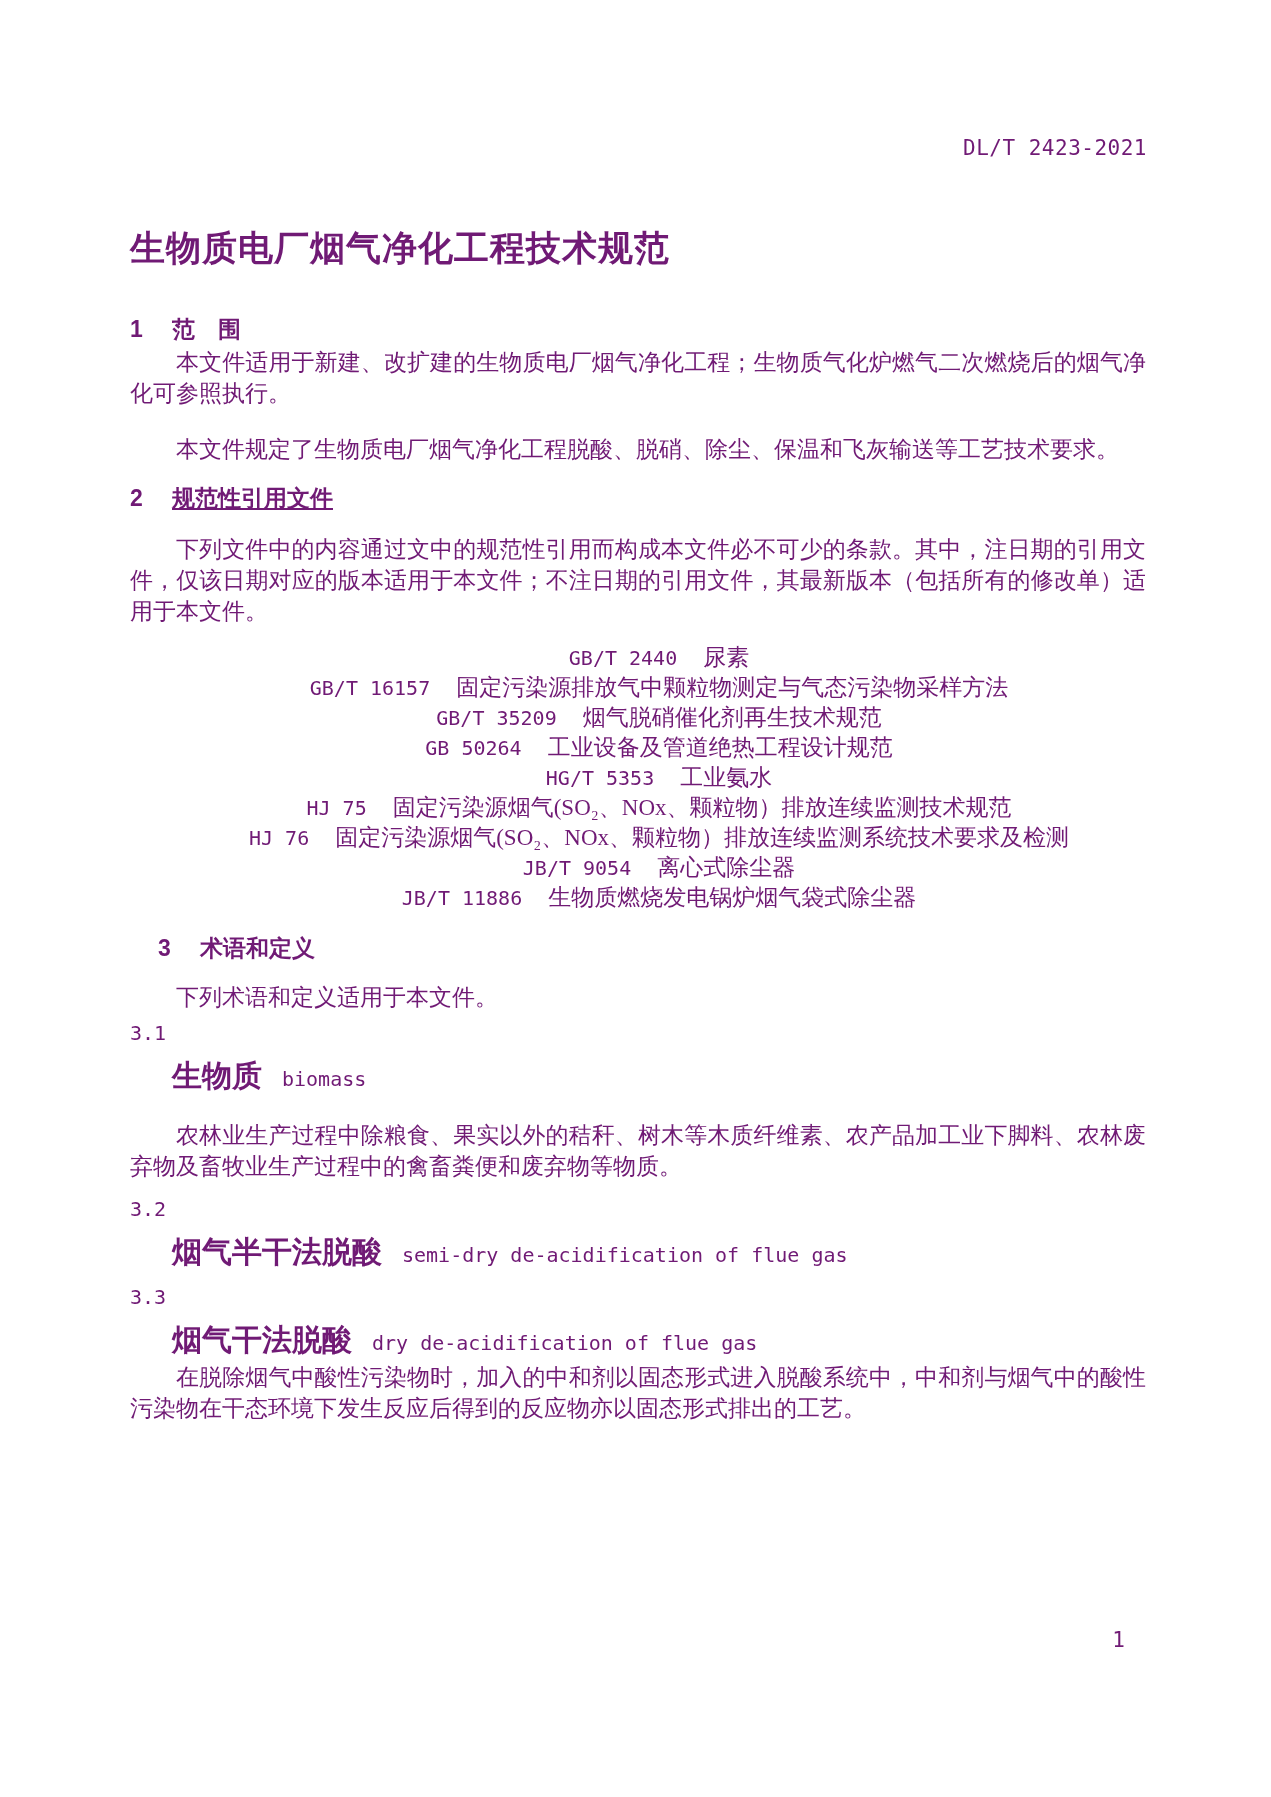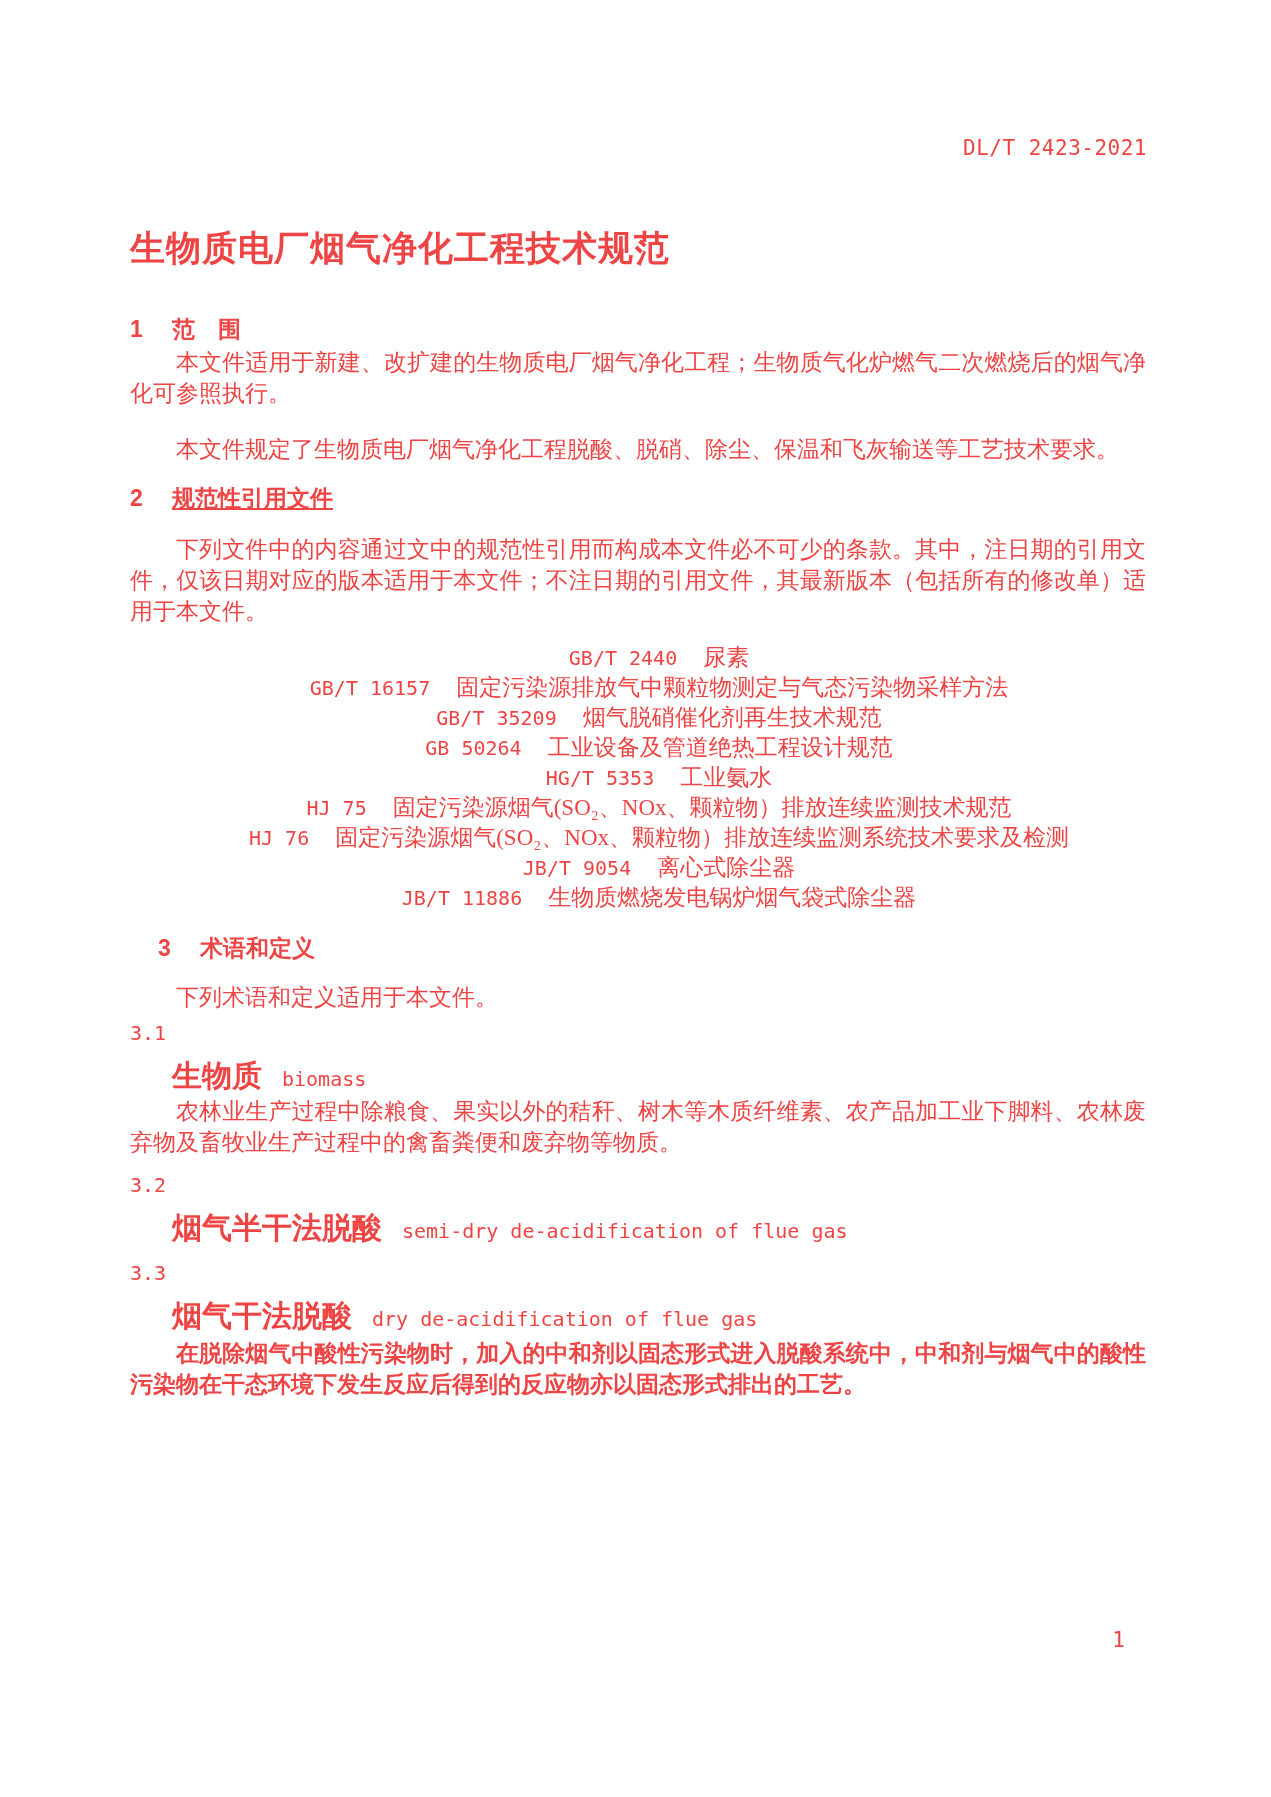--- a/index.html
+++ b/index.html
@@ -5,21 +5,21 @@
   html, body {
     margin: 0;
     padding: 0;
     background: #ffffff;
   }
   .page {
     position: relative;
     width: 1271px;
     height: 1797px;
     background: #ffffff;
-    color: #ef4444;
+    color: #701a75;
     font-family: "Liberation Serif", "DejaVu Serif", serif;
     overflow: hidden;
   }
   .doc-code {
     position: absolute;
     top: 136px;
     right: 124px;
     font-family: "DejaVu Sans Mono", monospace;
     font-size: 21px;
     letter-spacing: 0.5px;
@@ -90,27 +90,27 @@
   
   .mt-s1-heading { margin-top: 46px; }
   .mt-s1-p1 { margin-top: 25px; }
   .mt-s1-p2 { margin-top: 3px; }
   .mt-s2-heading { margin-top: 18px; text-decoration: underline; }
   .mt-s2-intro { margin-top: 21px; }
   .mt-s3-heading { margin-top: 20px; margin-left: 28px; }
   .mt-s3-intro { margin-top: 19px; }
   .mt-t1-id { margin-top: 5px; }
   .mt-t1-head { margin-top: 14px; }
-  .mt-t1-def { margin-top: 0; }
+  .mt-t1-def { margin-top: 24px; }
   .mt-t2-id { margin-top: 12px; }
   .mt-t2-head { margin-top: 14px; }
   .mt-t2-def { margin-top: 2px; }
   .mt-t3-id { margin-top: 10px; }
   .mt-t3-head { margin-top: 14px; }
-  .mt-t3-def { margin-top: 2px; font-weight: bold; }
+  .mt-t3-def { margin-top: 2px; }
   .page-number {
     position: absolute;
     right: 146px;
     top: 1628px;
     font-family: "DejaVu Sans Mono", monospace;
     font-size: 21px;
   }
 </style>
 </head>
 <body>

